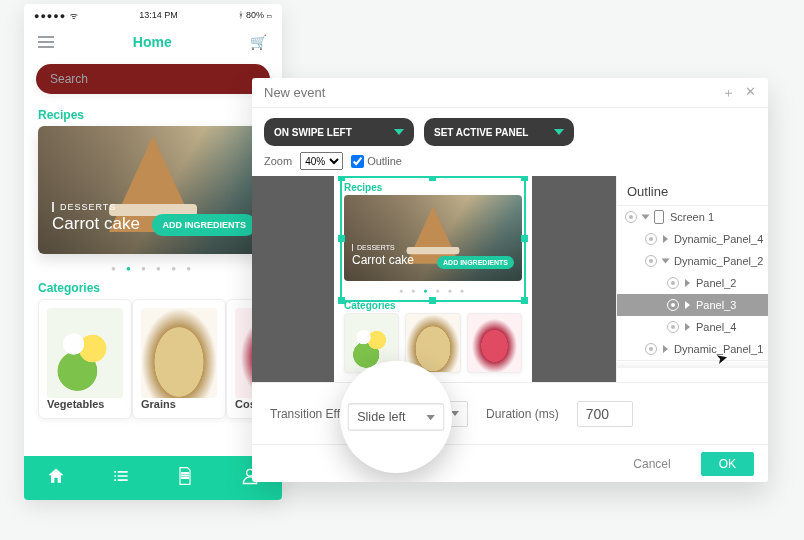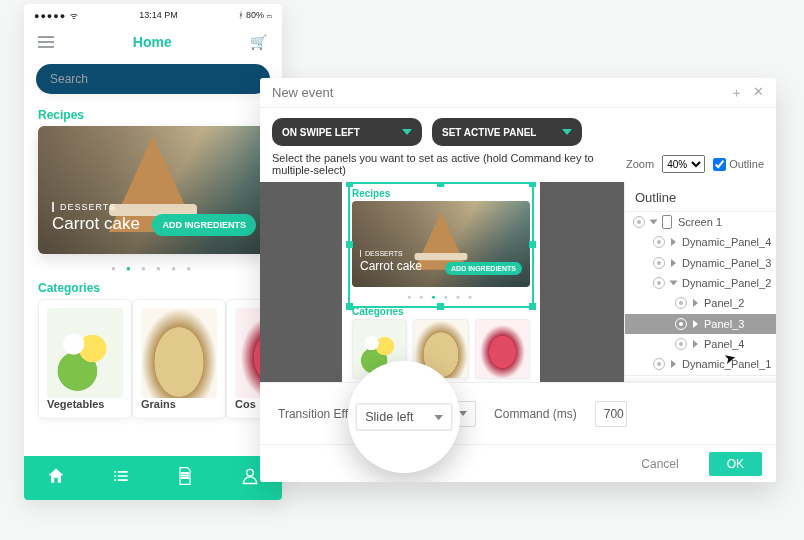--- a/index.html
+++ b/index.html
@@ -47,21 +47,21 @@
   .hamb span, .hamb::before, .hamb::after {
     content:""; display:block; height:2px; background:#9aa0a5; margin:3px 0; width:16px;
   }
   .hamb span { margin:3px 0; }
   .titleHome { color:#1ec9a1; font-weight:700; font-size:14px; }
   .cart { font-size:14px; color:#bbb; }
   .searchwrap { padding: 6px 12px; }
   .search {
     height: 30px;
     border-radius: 15px;
-    background:#0c4a6e;
+    background:#7f1d1d;
     border:none;
     box-shadow: 0 2px 8px rgba(0,0,0,.07);
     padding: 0 14px;
     font-size: 12px;
     color:#9aa0a5;
     display:flex; align-items:center;
   }
   .secLabel { color:#1ec9a1; font-size:12px; font-weight:700; padding: 8px 14px 4px; }
   .hero {
     margin: 0 14px;
@@ -115,21 +115,21 @@
   .tabbar {
     margin-top:auto; height:44px; background:#18d3a1;
     display:flex; align-items:center; justify-content:space-around;
     color:#fff;
   }
   .tabbar svg { width:20px; height:20px; fill:#fff; }
 
   
   .modal {
     position:absolute;
-    left:260px; top:78px;
+    left:252px; top:78px;
     width:516px; height:404px;
     background:#fff;
     border-radius:3px;
     box-shadow:0 12px 30px rgba(0,0,0,.14);
     display:flex; flex-direction:column;
     overflow:hidden;
   }
   .mHead {
     height:30px; padding:0 12px; display:flex; align-items:center;
     justify-content:space-between; color:#777; font-size:13px;
@@ -217,21 +217,21 @@
     display:flex; align-items:center; gap:18px; padding:0 18px;
     font-size:12px; color:#666; position:relative;
   }
   .dropdown {
     border:1px solid #ddd; height:26px; width:94px; display:flex;
     align-items:center; justify-content:space-between; padding:0 8px;
     font-size:12px; color:#555; border-radius:2px;
   }
   .dropdown .chv{ width:0;height:0;border-left:4px solid transparent;border-right:4px solid transparent;border-top:5px solid #888;}
   .durInput{
-    border:1px solid #ddd; height:26px; width:32px; font-size:12px;
+    border:1px solid #ddd; height:26px; width:56px; font-size:14px;
     display:flex;align-items:center;padding:0 8px;color:#555;border-radius:2px;
   }
   .spotlight{
     position:absolute; left:88px; top:-22px;
     width:112px; height:112px; border-radius:50%;
     background:#fff;
     box-shadow: 0 10px 28px rgba(0,0,0,.22);
     display:flex; align-items:center; justify-content:center;
     pointer-events:none;
   }
@@ -322,21 +322,20 @@
     <div class="pill">
       <span>ON SWIPE LEFT</span>
       <span class="chev"></span>
     </div>
     <div class="pill">
       <span>SET ACTIVE PANEL</span>
       <span class="chev"></span>
     </div>
   </div>
   <div class="instr">
-    <span>Select the panels you want to set as active (hold Command key to multiple-select)</span>
     <span class="zoomctl">
       <span>Zoom</span>
       <select><option>40%</option></select>
       <label>
         <input type="checkbox" checked="" style="">
         <span>Outline</span>
       </label>
     </span>
   </div>
 
@@ -378,25 +377,20 @@
         <span class="phoneIcon"></span>
         <span>Screen 1</span>
       </div>
       <div class="rowo l2">
         <span class="eye"></span>
         <span class="car"></span>
         <span>Dynamic_Panel_4</span>
       </div>
       <div class="rowo l2">
         <span class="eye"></span>
-        <span class="car"></span>
-        <span>Dynamic_Panel_3</span>
-      </div>
-      <div class="rowo l2">
-        <span class="eye"></span>
         <span class="car open"></span>
         <span>Dynamic_Panel_2</span>
       </div>
       <div class="rowo l3">
         <span class="eye"></span>
         <span class="car"></span>
         <span>Panel_2</span>
       </div>
       <div class="rowo l3 sel">
         <span class="eye"></span>
@@ -417,21 +411,21 @@
       <span class="cursor">➤</span>
     </div>
   </div>
 
   <div class="configBar">
     <span>Transition Effect</span>
     <div class="dropdown">
       <span>Slide left</span>
       <span class="chv"></span>
     </div>
-    <span>Command (ms)</span>
+    <span>Duration (ms)</span>
     <div class="durInput">
       <span>700</span>
     </div>
     <div class="spotlight">
       <div class="dropdown">
         <span>Slide left</span>
         <span class="chv"></span>
       </div>
     </div>
   </div>

